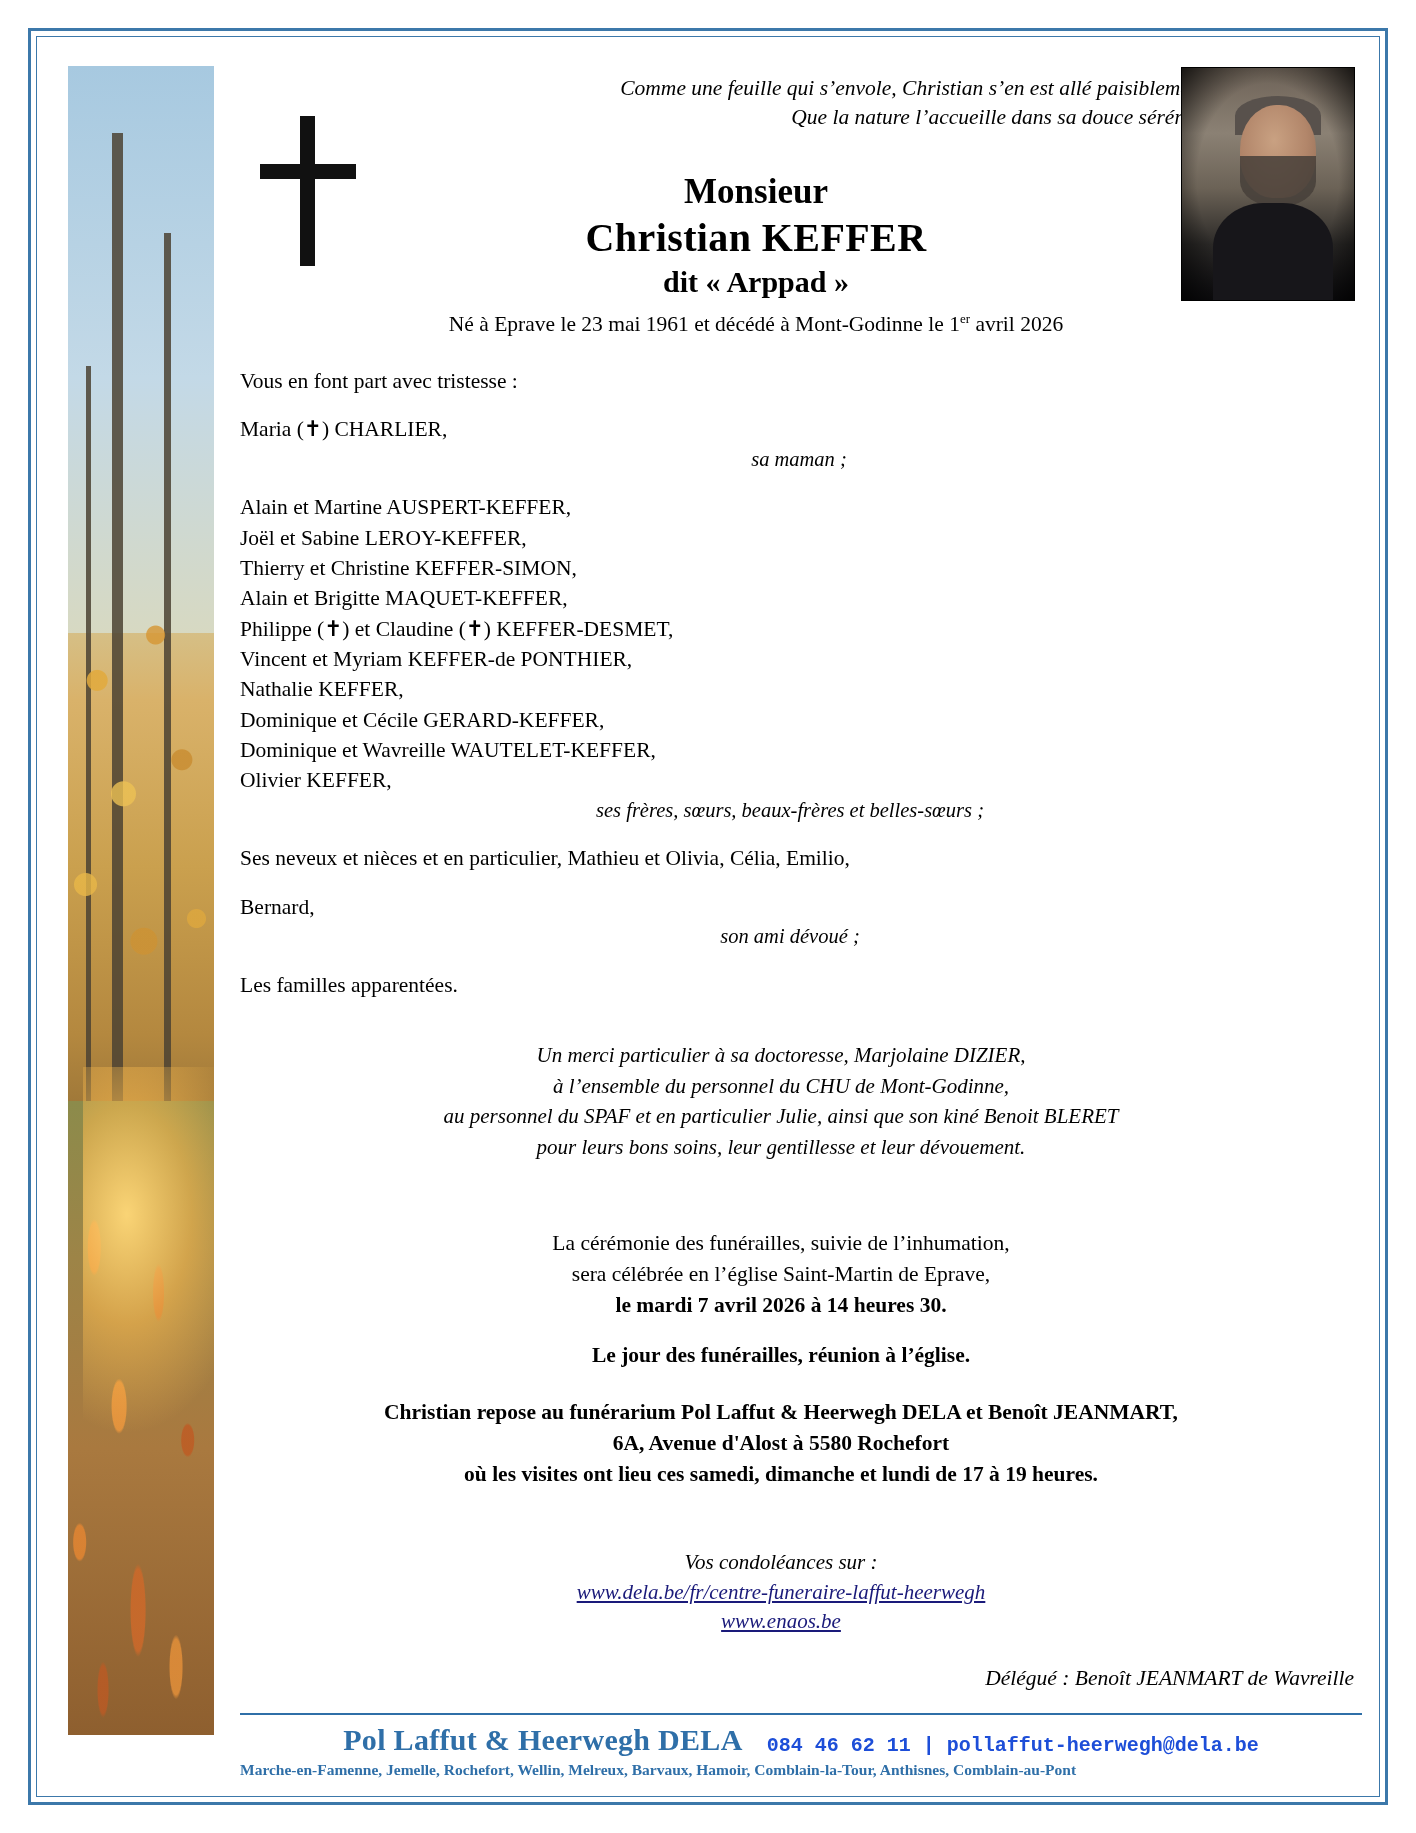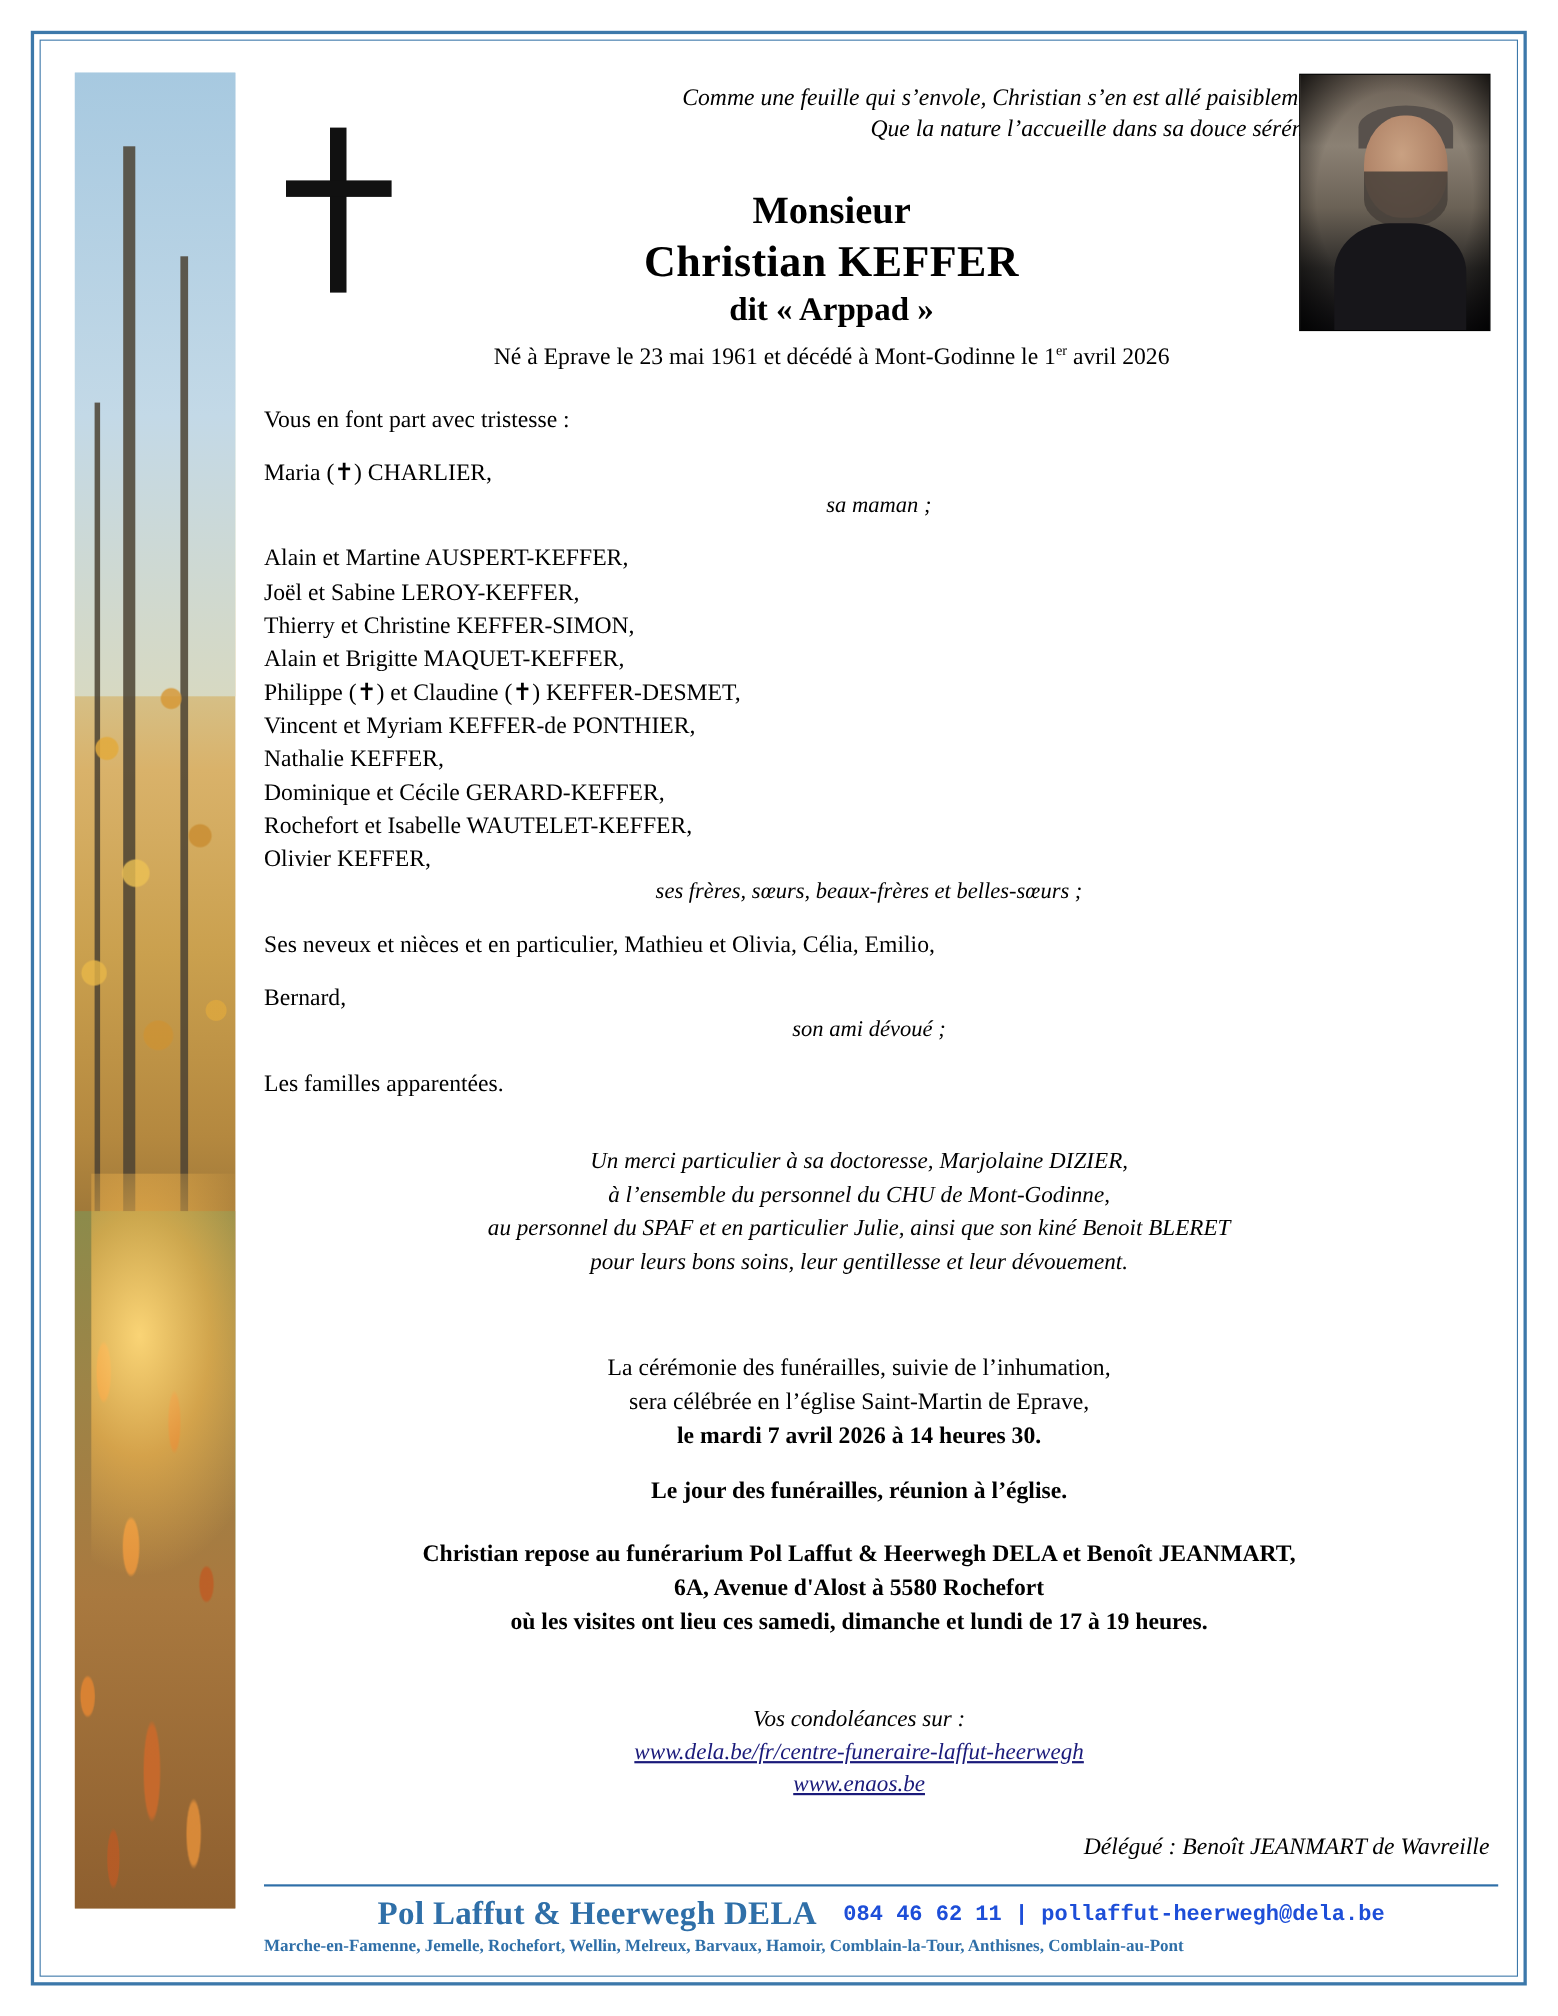--- a/index.html
+++ b/index.html
@@ -319,21 +319,21 @@
     position: absolute;
     left: 196px;
     right: 10px;
     bottom: 4px;
     height: 62px;
     border-top: 2px solid #2f6fa8;
     padding-top: 8px;
   }
   .footer-row {
     display: flex;
-    align-items: center;
+    align-items: flex-end;
     justify-content: center;
     gap: 24px;
   }
   .brand {
     font-family: "Liberation Serif", serif;
     font-weight: bold;
     font-size: 30px;
     color: #2f6fa8;
     letter-spacing: .3px;
   }
@@ -414,21 +414,21 @@
 
         <div class="names-list">
           <div>Alain et Martine AUSPERT-KEFFER,</div>
           <div>Joël et Sabine LEROY-KEFFER,</div>
           <div>Thierry et Christine KEFFER-SIMON,</div>
           <div>Alain et Brigitte MAQUET-KEFFER,</div>
           <div>Philippe (✝) et Claudine (✝) KEFFER-DESMET,</div>
           <div>Vincent et Myriam KEFFER-de PONTHIER,</div>
           <div>Nathalie KEFFER,</div>
           <div>Dominique et Cécile GERARD-KEFFER,</div>
-          <div>Rochefort et Isabelle WAUTELET-KEFFER,</div>
+          <div>Dominique et Wavreille WAUTELET-KEFFER,</div>
           <div>Olivier KEFFER,</div>
         </div>
         <div class="right-italic inset">ses frères, sœurs, beaux-frères et belles-sœurs ;</div>
         <div class="spacer-s"></div>
 
         <div class="para">Ses neveux et nièces et en particulier, Mathieu et Olivia, Célia, Emilio,</div>
         <div class="spacer-s"></div>
 
         <div class="para">Bernard,</div>
         <div class="right-italic inset">son ami dévoué ;</div>

